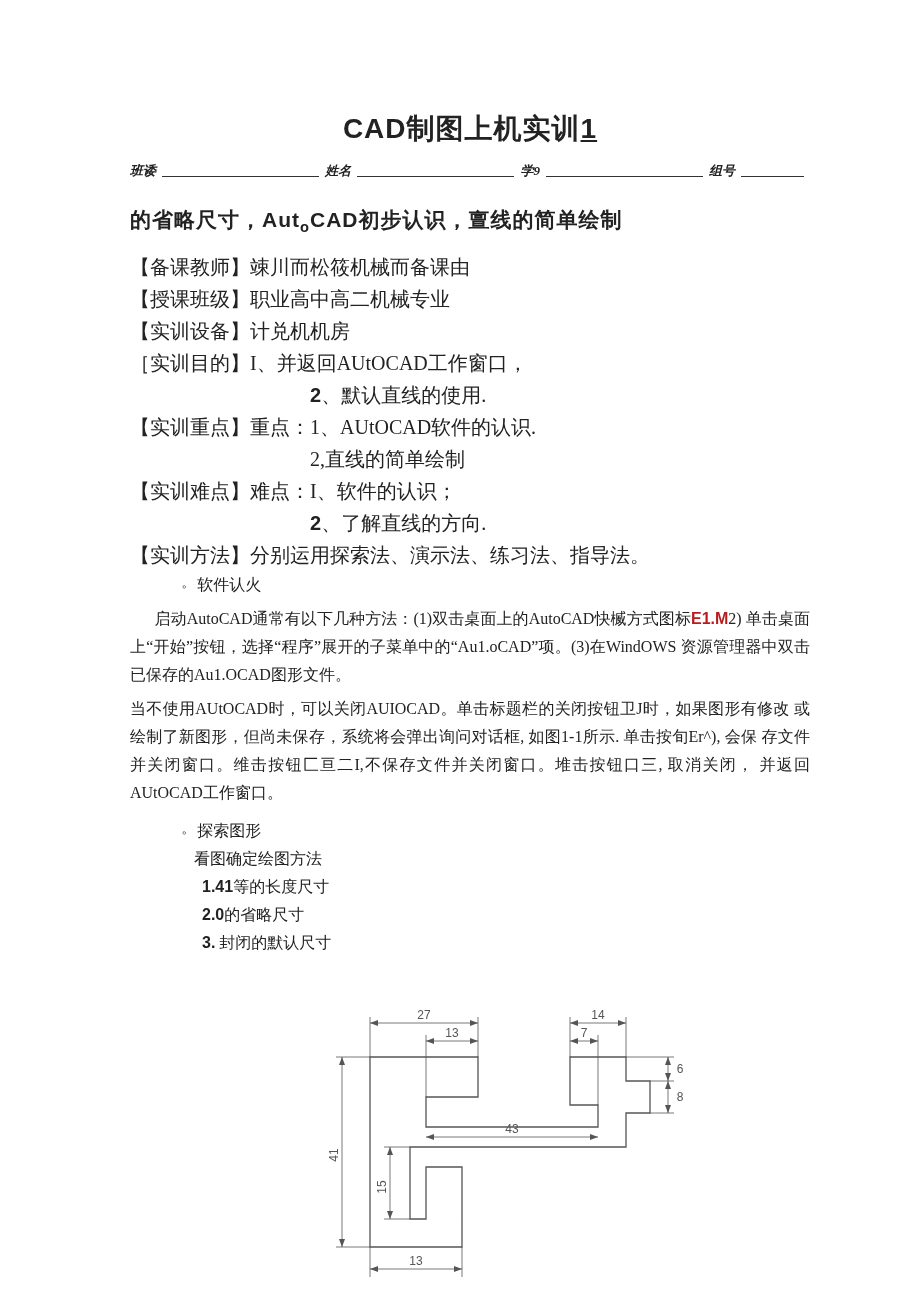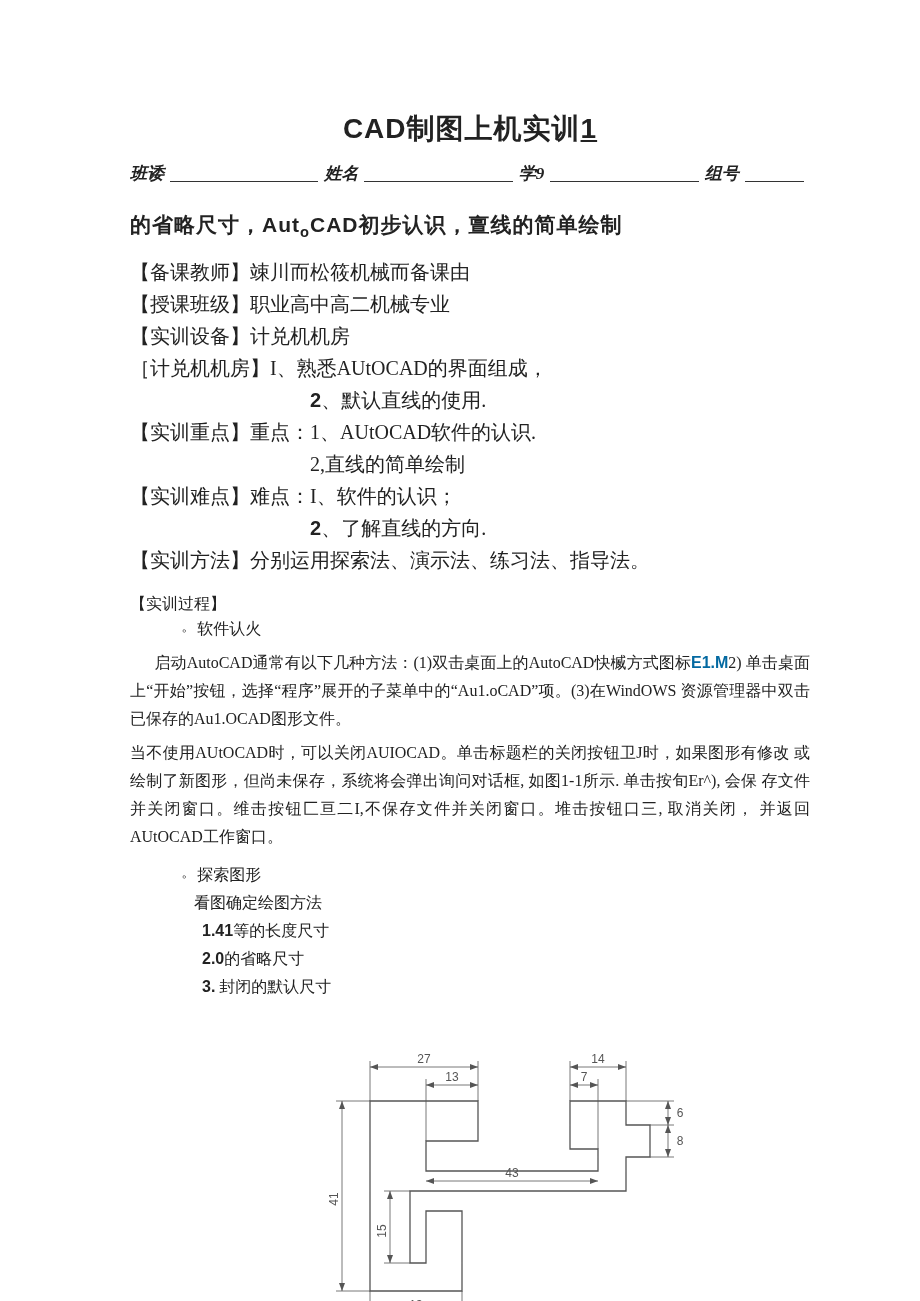--- a/index.html
+++ b/index.html
@@ -22,21 +22,21 @@
     font-size: 28px;
     font-weight: 700;
     font-family: "Microsoft YaHei", sans-serif;
     letter-spacing: 1px;
   }
   .title .u1 { text-decoration: underline; }
   .header-row {
     margin-top: 14px;
     font-style: italic;
     font-weight: 700;
-    font-size: 17px;
+    font-size: 13px;
     display: flex;
     align-items: flex-end;
   }
   .header-row .lbl { font-style: italic; font-family: "KaiTi","STKaiti",serif; }
   .header-row .blank {
     flex: 1;
     border-bottom: 1px solid #333;
     height: 1px;
     margin: 0 6px 3px 6px;
   }
@@ -56,21 +56,21 @@
   .block .line { }
   .indent1 { padding-left: 9em; }
   .bold { font-weight: 700; font-family: "Microsoft YaHei", sans-serif; }
   .section-head { margin-top: 18px; font-size: 16px; }
   .para {
     margin-top: 6px;
     font-size: 16px;
     line-height: 1.75;
     text-align: justify;
   }
-  .blue { color: #0369a1; }
+  .blue { color: #b91c1c; }
   .dot { font-size: 14px; vertical-align: 3px; padding-right: 2px;}
   .sub-list { padding-left: 3.2em; font-size:16px; line-height:1.75; }
   .sub-list2 { padding-left: 4.5em; font-size:16px; line-height:1.75; }
 
   
   .drawing-wrap {
     margin-top: 30px;
     display: flex;
     justify-content: center;
     text-align: right;
@@ -98,30 +98,29 @@
   </div>
 
   <div class="subtitle">
     <span>的省略尺寸，Aut</span><span class="sub-o">o</span><span>CAD初步认识，亶线的简单绘制</span>
   </div>
 
   <div class="block">
     <div class="line">【备课教师】竦川而松筱机械而备课由</div>
     <div class="line">【授课班级】职业高中高二机械专业</div>
     <div class="line">【实训设备】计兑机机房</div>
-    <div class="line">［计兑机机房】I、熟悉AUtOCAD的界面组成，</div>
+    <div class="line">［实训目的】I、并返回AUtOCAD工作窗口，</div>
     <div class="line indent1"><span class="bold">2</span>、默认直线的使用.</div>
     <div class="line">【实训重点】重点：1、AUtOCAD软件的认识.</div>
     <div class="line indent1">2,直线的简单绘制</div>
     <div class="line">【实训难点】难点：I、软件的认识；</div>
     <div class="line indent1"><span class="bold">2</span>、了解直线的方向.</div>
     <div class="line">【实训方法】分别运用探索法、演示法、练习法、指导法。</div>
   </div>
 
-  <div class="section-head">【实训过程】</div>
 
   <div class="sub-list">
     <span class="dot">。</span><span>软件认火</span>
   </div>
 
   <div class="para">
     &nbsp;&nbsp;&nbsp;&nbsp;&nbsp;&nbsp;<span>启动AutoCAD通常有以下几种方法：(1)双击桌面上的AutoCAD快楲方式图标</span><span class="blue bold">E1.M</span><span>2) 单击桌面上“开始”按钮，选择“程序”展开的子菜单中的“Au1.oCAD”项。(3)在WindOWS 资源管理器中双击已保存的Au1.OCAD图形文件。</span>
   </div>
 
   <div class="para">当不使用AUtOCAD时，可以关闭AUIOCAD。单击标题栏的关闭按钮卫J时，如果图形有修改 或绘制了新图形，但尚未保存，系统将会弹出询问对话框, 如图1-1所示. 单击按旬Er^), 会保 存文件并关闭窗口。维击按钮匚亘二I,不保存文件并关闭窗口。堆击按钮口三, 取消关闭， 并返回AUtOCAD工作窗口。</div>

